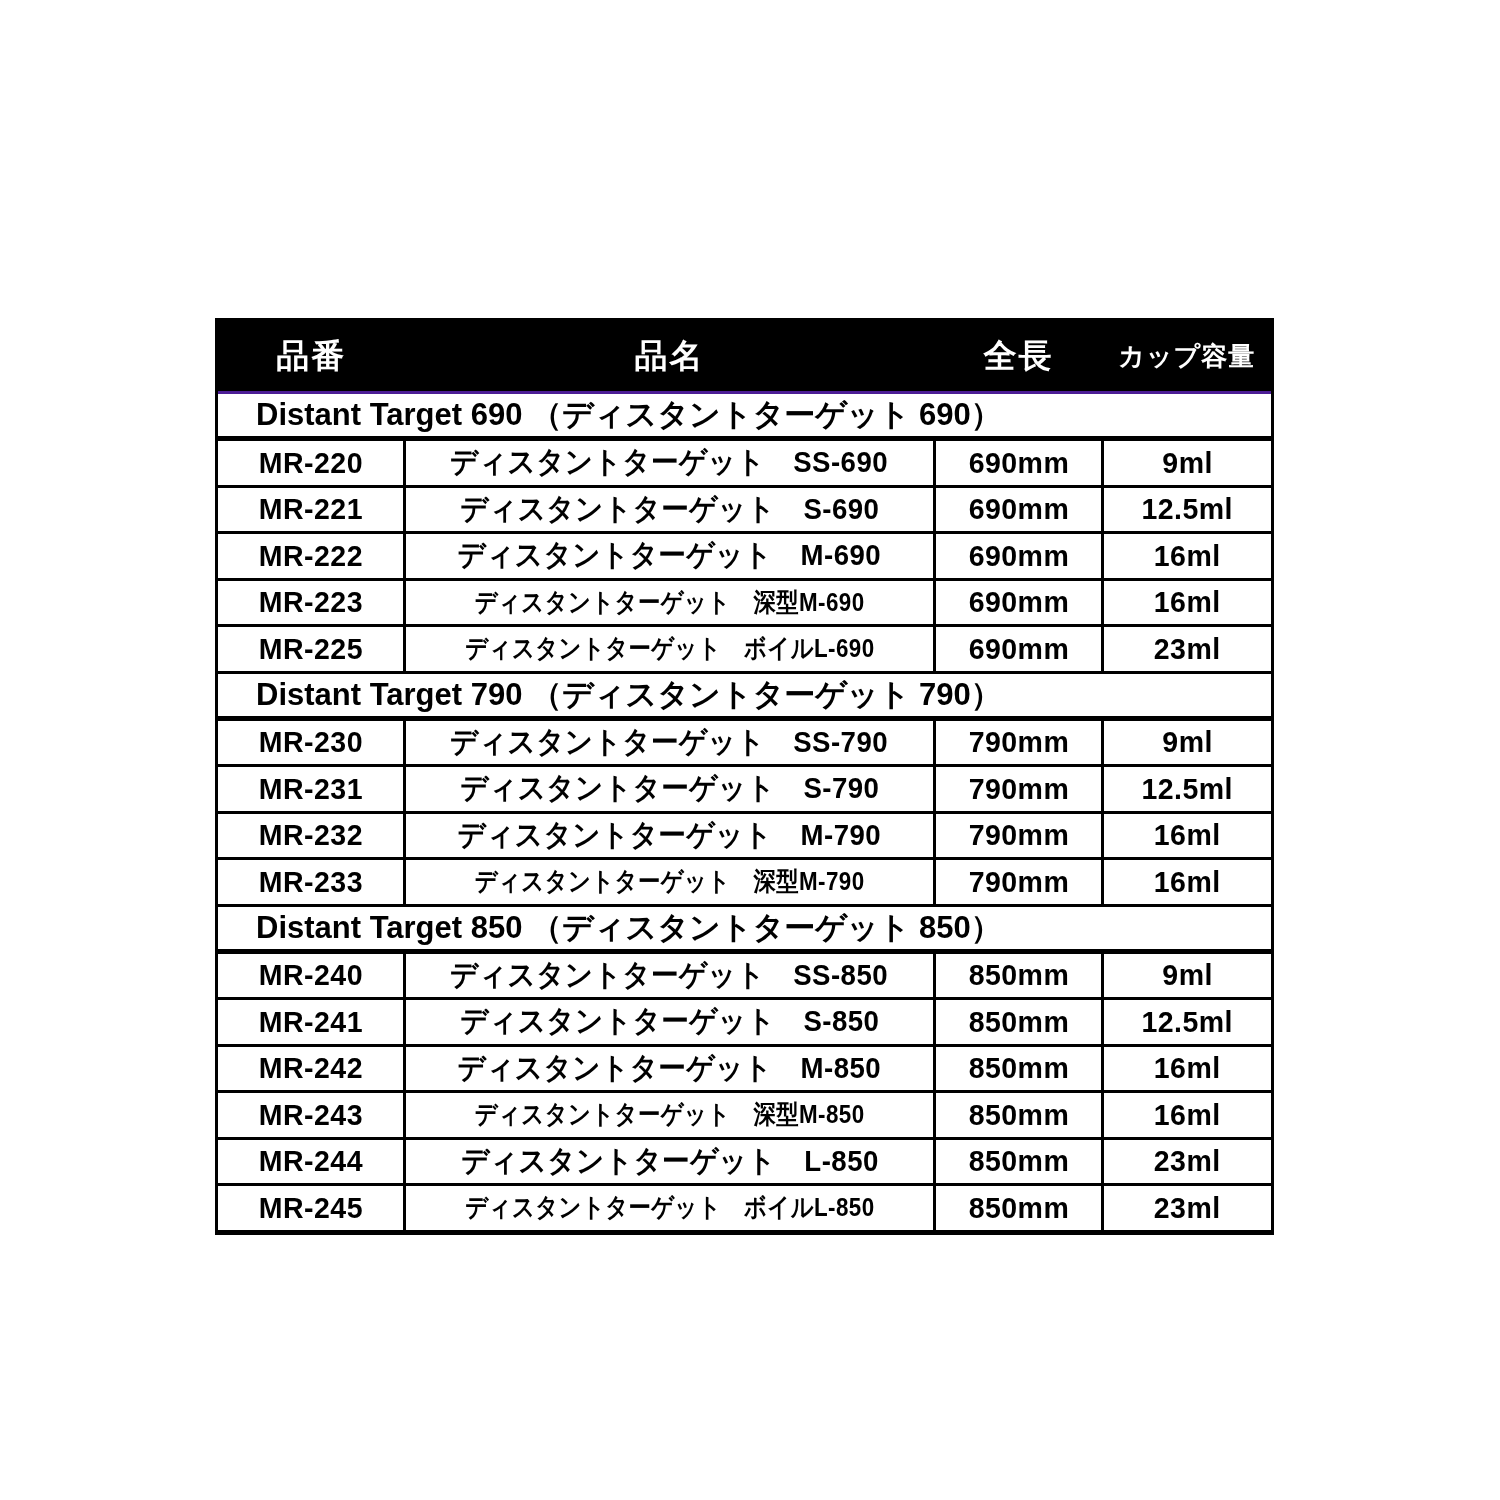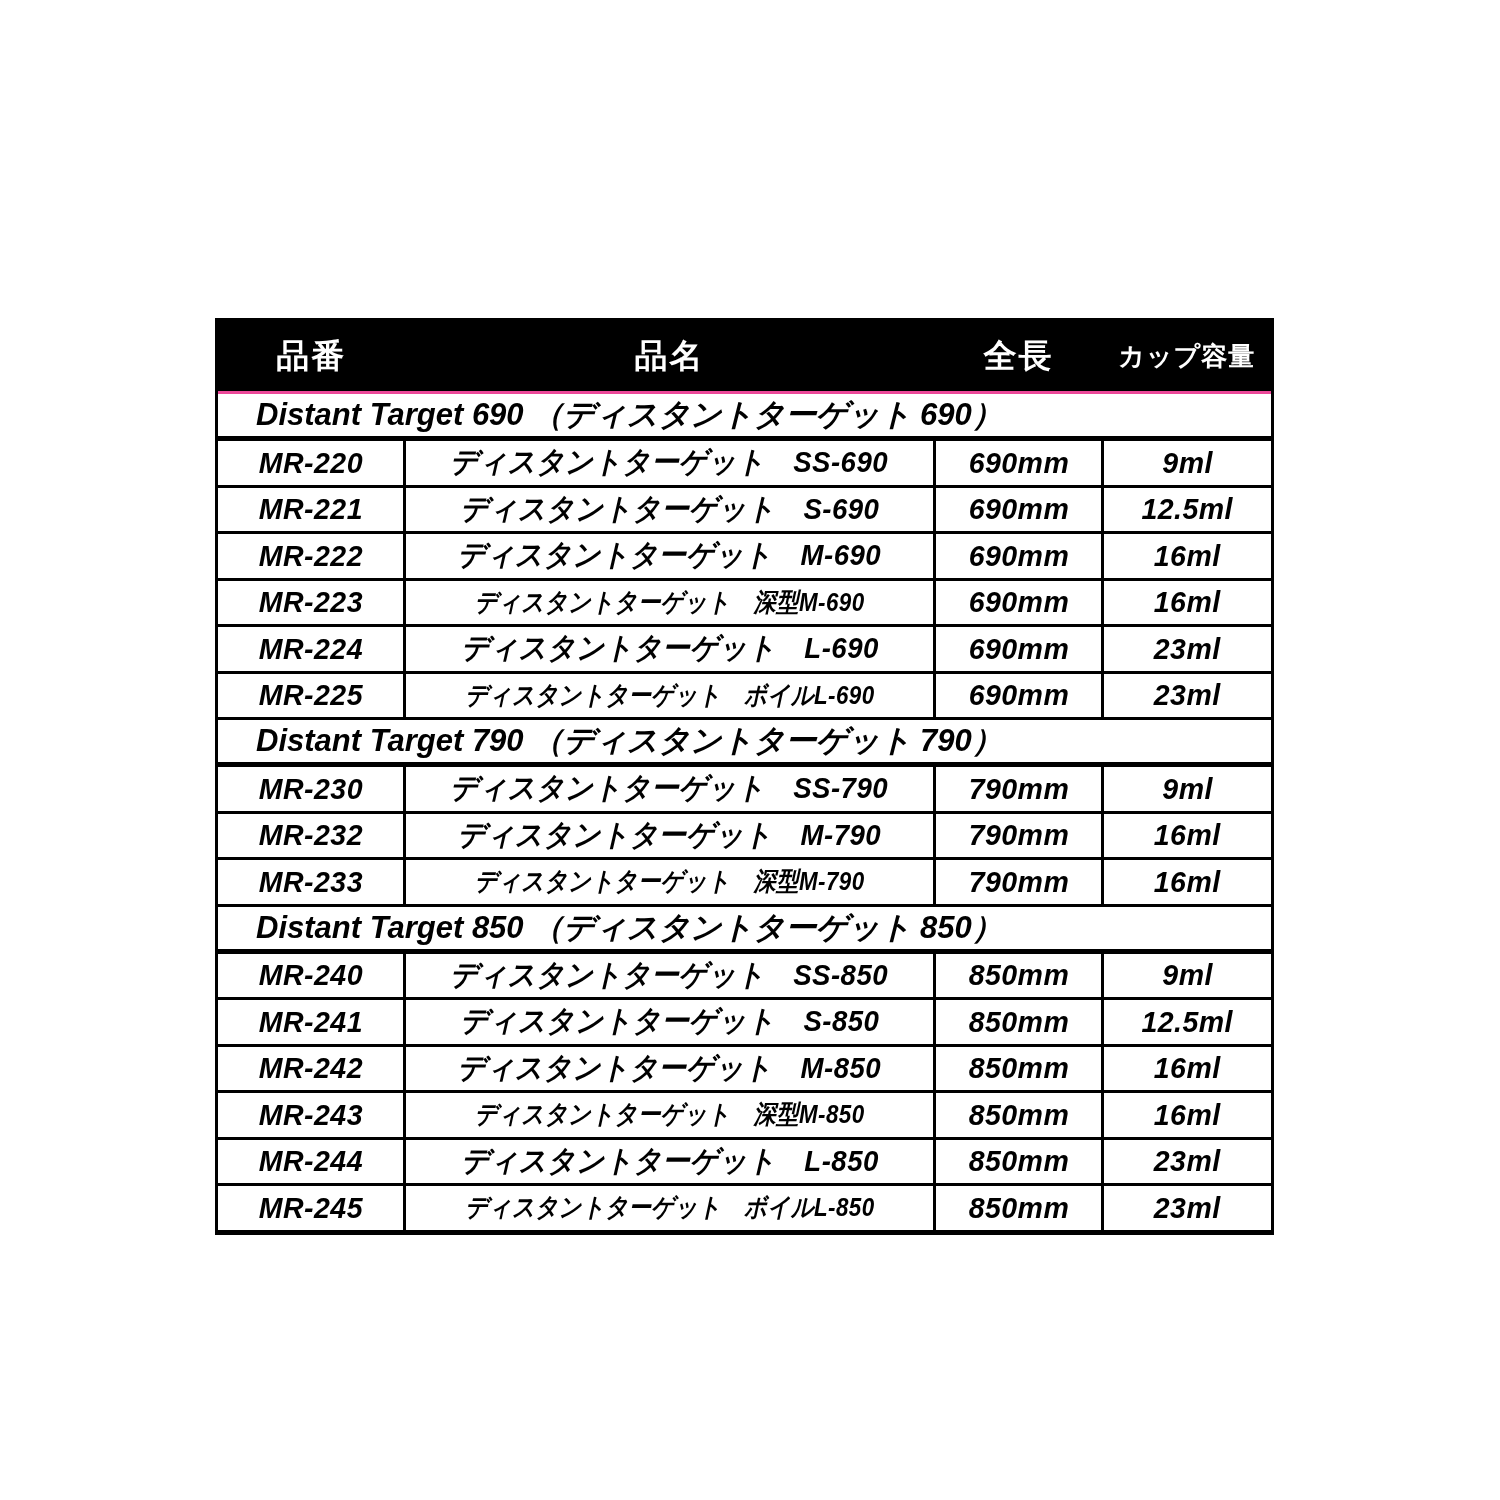--- a/index.html
+++ b/index.html
@@ -82,21 +82,21 @@
   }
   .cell-text {
     display: inline-block;
     font-size: 30px;
     letter-spacing: 0.5px;
     transform: scaleX(0.95);
     transform-origin: center;
   }
   td.name .cell-text { transform: scaleX(0.92); }
   td.name .cell-text.long { font-size: 26px; transform: scaleX(0.86); }
-  tbody { border: 3px solid #ec4899; font-style: italic; }
+  tbody { border: 3px solid #4c1d95; }
   table.spec-table { border: 3px solid #000000; border-bottom-width: 5px; }
 </style>
 </head>
 <body>
 
 <div class="page">
   <div class="spec-table-wrap">
     <table class="spec-table">
       <colgroup>
         <col class="c-code">
@@ -134,39 +134,39 @@
             <td class="num"><span class="cell-text">690mm</span></td>
             <td class="num"><span class="cell-text">16ml</span></td>
           </tr>
           <tr class="data-row">
             <td class="code"><span class="cell-text">MR-223</span></td>
             <td class="name"><span class="cell-text long">ディスタントターゲット　深型M-690</span></td>
             <td class="num"><span class="cell-text">690mm</span></td>
             <td class="num"><span class="cell-text">16ml</span></td>
           </tr>
           <tr class="data-row">
-            <td class="code"><span class="cell-text">MR-224</span></td>
-            <td class="name"><span class="cell-text">ディスタントターゲット　L-690</span></td>
-            <td class="num"><span class="cell-text">690mm</span></td>
-            <td class="num"><span class="cell-text">23ml</span></td>
-          </tr>
-          <tr class="data-row">
             <td class="code"><span class="cell-text">MR-225</span></td>
             <td class="name"><span class="cell-text long">ディスタントターゲット　ボイルL-690</span></td>
             <td class="num"><span class="cell-text">690mm</span></td>
             <td class="num"><span class="cell-text">23ml</span></td>
           </tr>
           <tr>
             <td colspan="4" class="section-cell">Distant Target 790 （ディスタントターゲット 790）</td>
           </tr>
           <tr class="data-row">
             <td class="code"><span class="cell-text">MR-230</span></td>
             <td class="name"><span class="cell-text">ディスタントターゲット　SS-790</span></td>
             <td class="num"><span class="cell-text">790mm</span></td>
             <td class="num"><span class="cell-text">9ml</span></td>
+          </tr>
+          <tr class="data-row">
+            <td class="code"><span class="cell-text">MR-231</span></td>
+            <td class="name"><span class="cell-text">ディスタントターゲット　S-790</span></td>
+            <td class="num"><span class="cell-text">790mm</span></td>
+            <td class="num"><span class="cell-text">12.5ml</span></td>
           </tr>
           <tr class="data-row">
             <td class="code"><span class="cell-text">MR-232</span></td>
             <td class="name"><span class="cell-text">ディスタントターゲット　M-790</span></td>
             <td class="num"><span class="cell-text">790mm</span></td>
             <td class="num"><span class="cell-text">16ml</span></td>
           </tr>
           <tr class="data-row">
             <td class="code"><span class="cell-text">MR-233</span></td>
             <td class="name"><span class="cell-text long">ディスタントターゲット　深型M-790</span></td>

